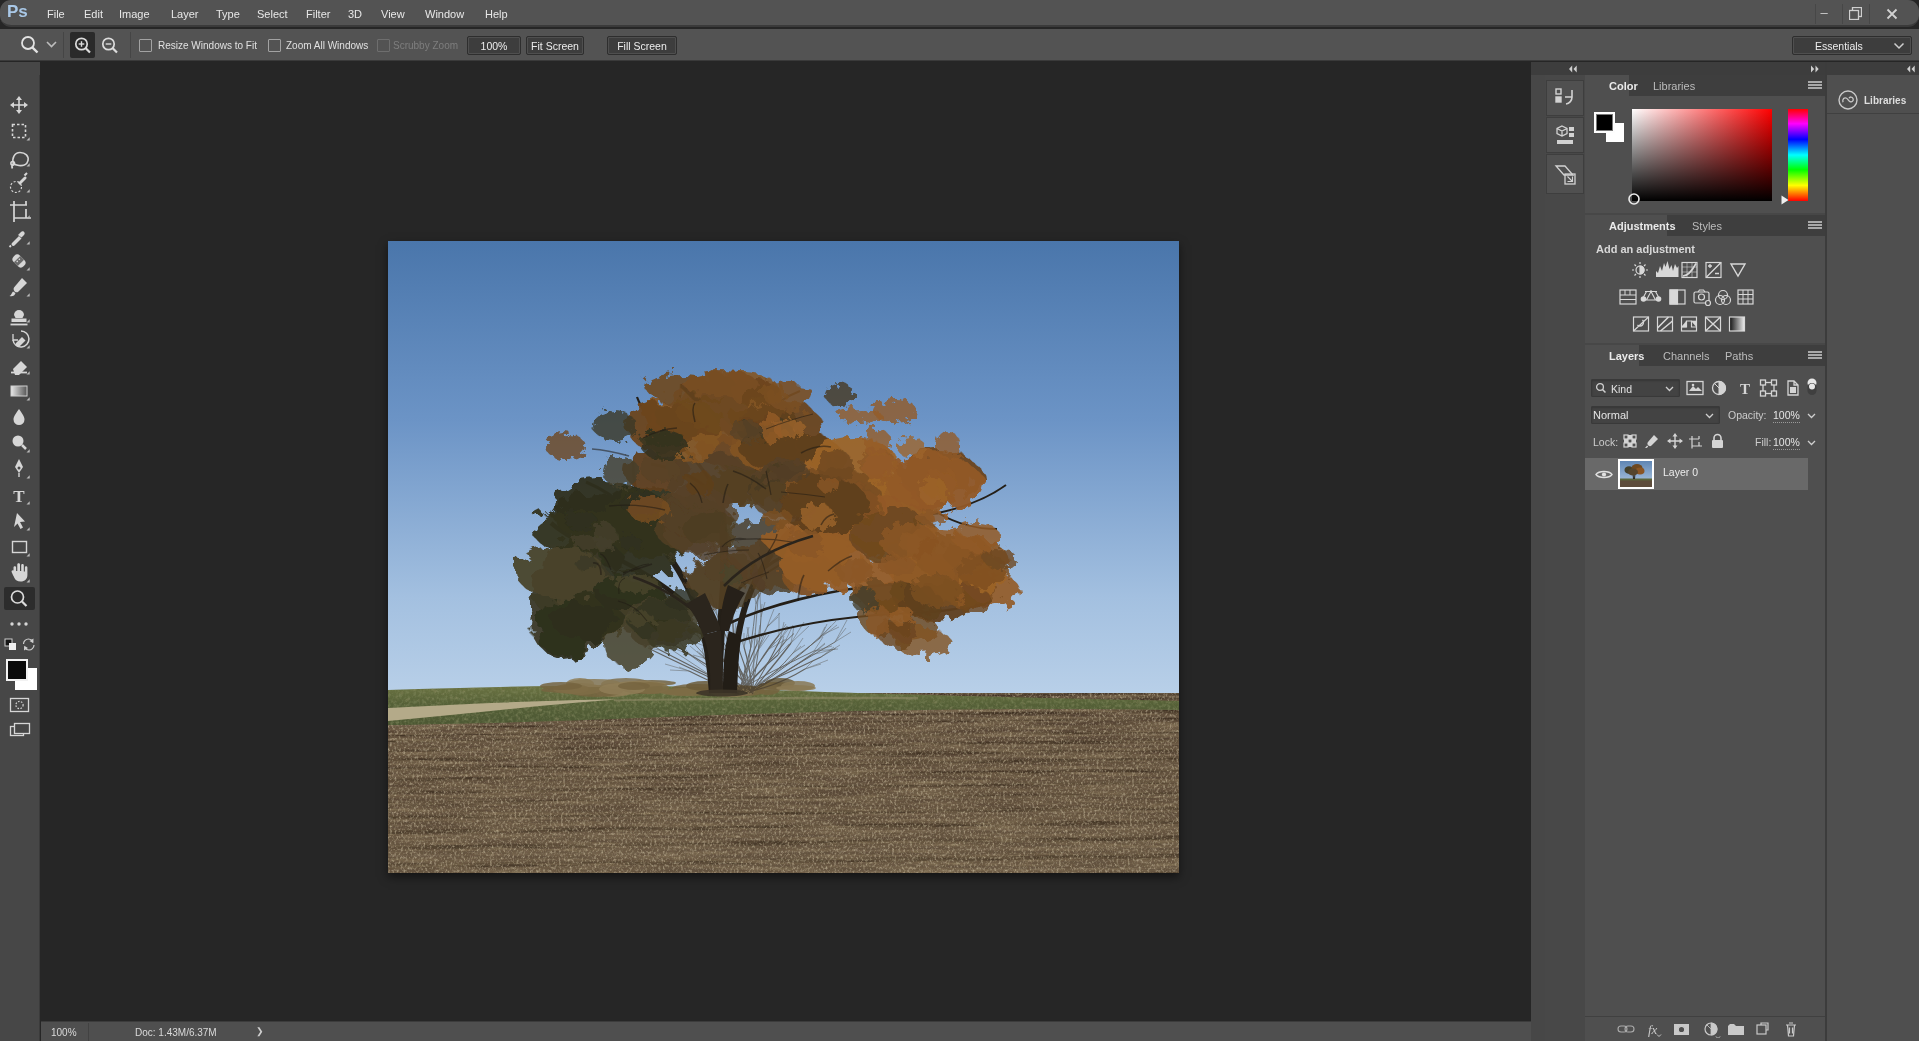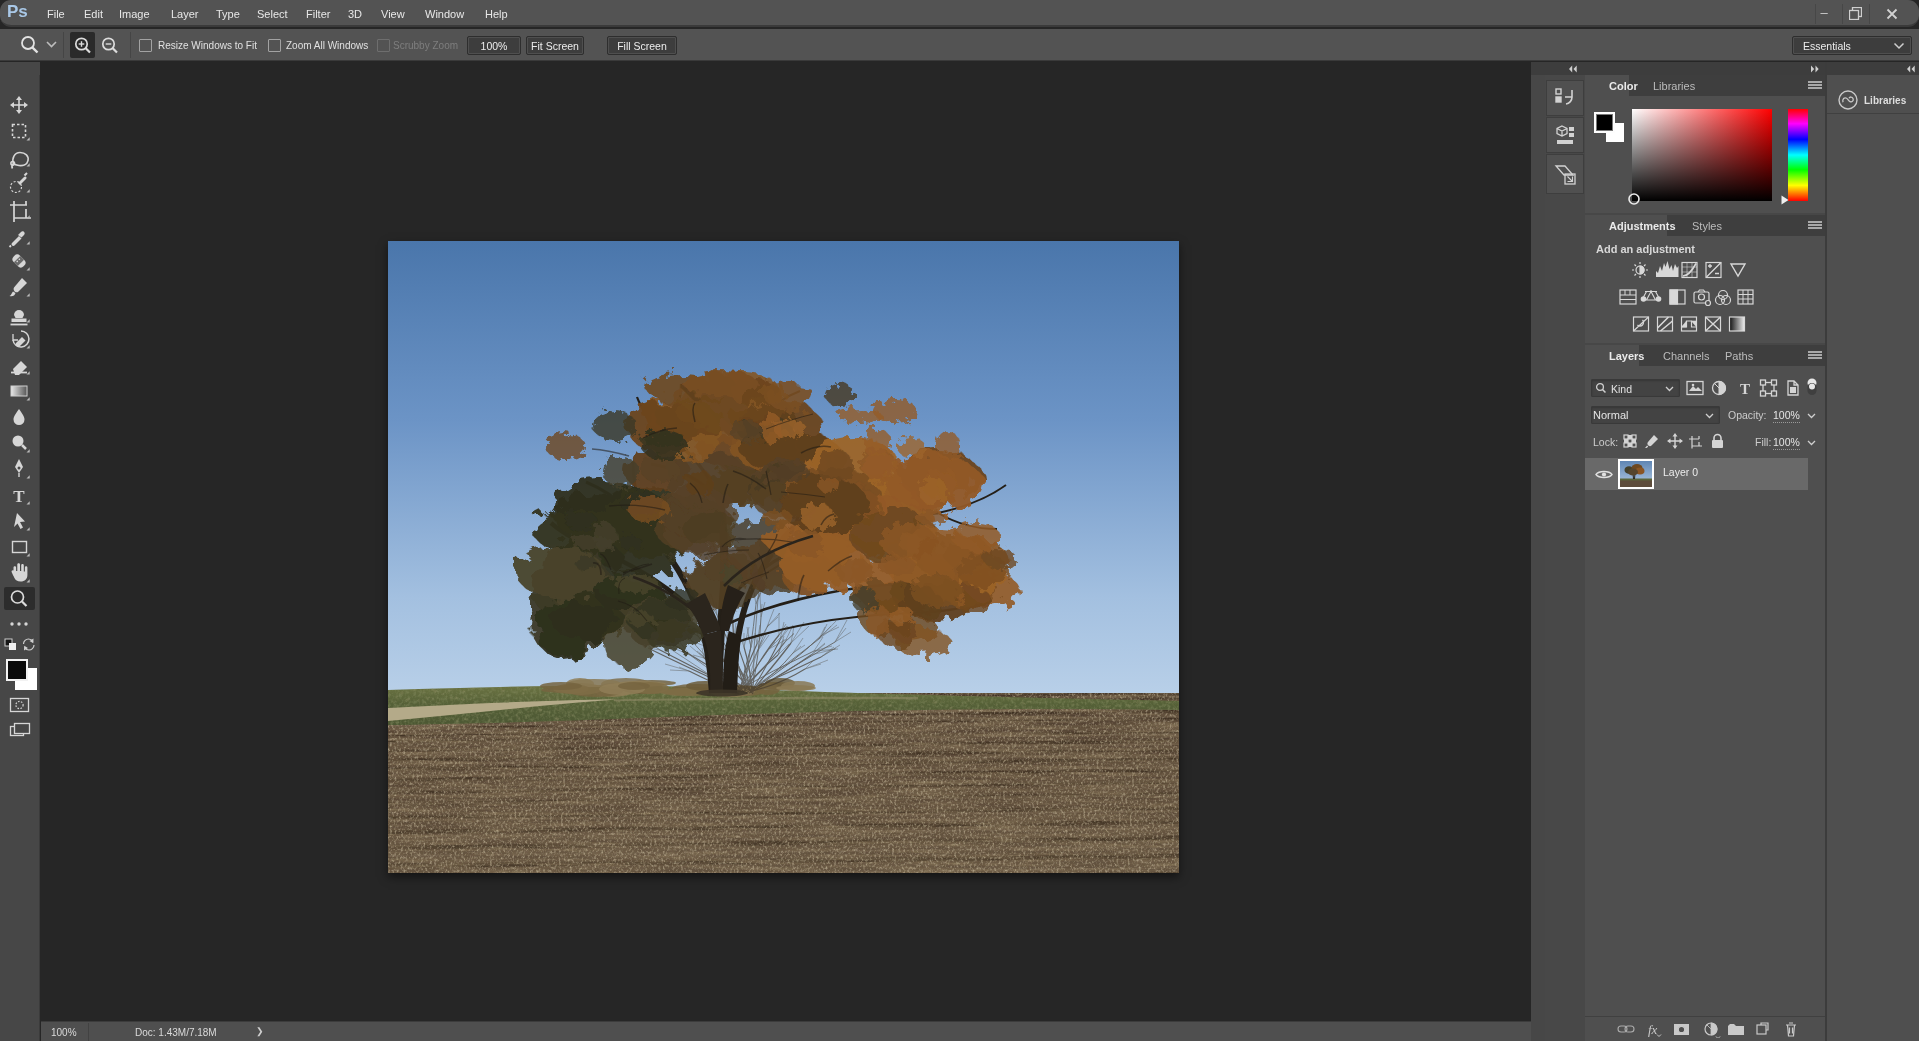--- a/index.html
+++ b/index.html
@@ -120,21 +120,21 @@
     <div class="optbtn" style="left:467px;width:54px;">
         <span>100%</span>
       </div>
     <div class="optbtn" style="left:526px;width:58px;">
         <span>Fit Screen</span>
       </div>
     <div class="optbtn" style="left:607px;width:70px;">
         <span>Fill Screen</span>
       </div>
     <div class="optbtn" style="left:1792px;width:120px;text-align:left;">
-        <span style="margin-left:10px">Essentials</span>
+        <span style="margin-left:22px">Essentials</span>
       </div>
     <svg class="abs" style="left:1893px;top:13px" width="12" height="8" viewBox="0 0 12 8">
       <path d="M1.5 1.5 l4.5 4.5 l4.5 -4.5" fill="none" stroke="#cfcfcf" stroke-width="1.5"></path>
     </svg>
   </div>
 
 
   <div id="tbtop"></div>
   <div id="toolbar">
 <svg width="40" height="966" viewBox="0 0 40 966">
@@ -757,21 +757,21 @@
   <path d="M335 452 C335 428 336 406 341 390 L353 395 C350 414 349 433 349 452 Z" fill="#221d16"></path>
   <path d="M315 394 C311 382 305 371 298 363 L317 352 C324 367 330 379 333 389 Z" fill="#2b251d"></path>
   <path d="M341 390 C345 375 350 362 357 352 L340 344 C335 358 332 374 332 390 Z" fill="#262019"></path>
   <ellipse cx="334" cy="452" rx="26" ry="3.5" fill="#3c3427" opacity="0.9"></ellipse>
 </svg>
   </div>
 
   <div id="statusbar">
     <div class="abs" style="left:10px;top:5px;">100%</div>
     <div class="abs" style="left:47px;top:1px;height:18px;width:1px;background:#424242"></div>
-    <div class="abs" style="left:94px;top:5px;">Doc: 1.43M/7.18M</div>
+    <div class="abs" style="left:94px;top:5px;">Doc: 1.43M/6.37M</div>
     <div class="abs" style="left:215px;top:4px;color:#cfcfcf;font-size:9px;">❯</div>
   </div>
 
   <div id="dock">
 
     <div class="abs" style="left:0;top:0;width:294px;height:13px;background:#3d3d3d"></div>
     <div class="abs" style="left:296px;top:0;width:92px;height:13px;background:#3d3d3d"></div>
     <svg class="abs" style="left:37px;top:3px" width="10" height="8" viewBox="0 0 10 8">
         <path d="M4.2 0.5 L1 4 L4.2 7.5z M8.7 0.5 L5.5 4 L8.7 7.5z" fill="#cfcfcf"></path>
       </svg>

